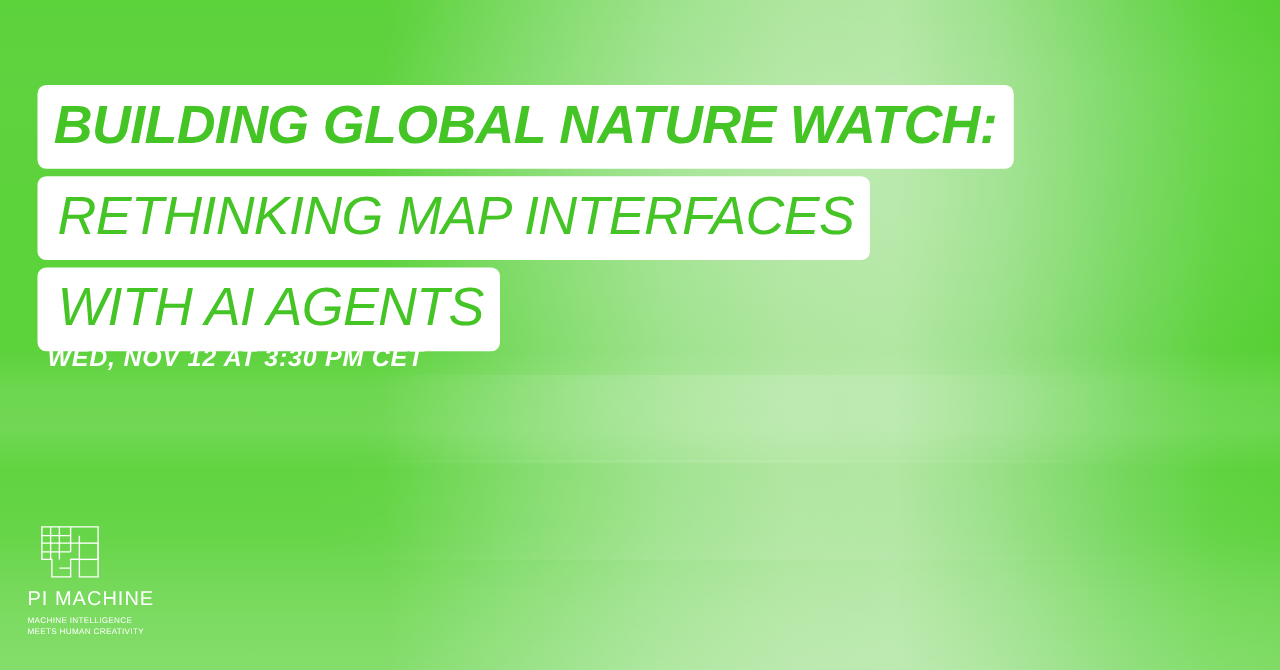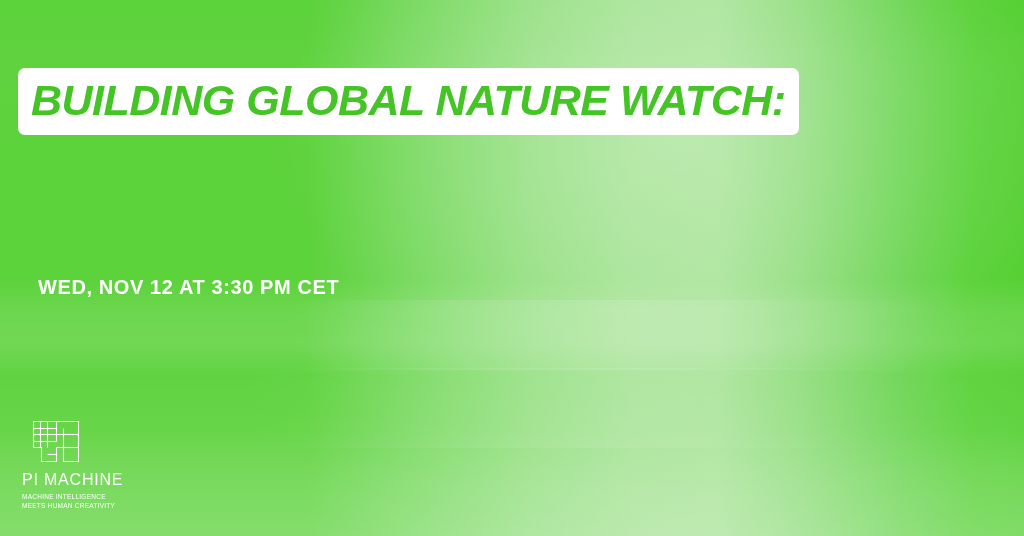--- a/index.html
+++ b/index.html
@@ -81,21 +81,21 @@
 
   .bg-bottom-wash {
     top:430px; left:0; right:0; bottom:0;
     background:linear-gradient(to bottom,
       rgba(255,255,255,0.00) 0%,
       rgba(255,255,255,0.07) 60%,
       rgba(255,255,255,0.10) 100%);
   }
 
   
-  .headline { position:absolute; top:68px; left:18px; }
+  .headline { position:absolute; top:68px; left:30px; }
 
   .title-row { display:block; margin-bottom:6px; }
 
   .title-box {
     display:inline-block;
     background:#ffffff;
     border-radius:7px;
     color:#44c425;
     font-style:italic;
     line-height:1;
@@ -115,20 +115,21 @@
     padding:11px 13px 13px 16px;
   }
 
   
   .event-date {
     position:absolute;
     top:276px; left:38px;
     color:#ffffff;
     font-size:20px;
     font-weight:bold;
+    font-style:italic;
     letter-spacing:0.6px;
     white-space:nowrap;
   }
 
   
   .logo-block { position:absolute; left:22px; top:420px; }
 
   .logo-mark { display:block; margin-left:10px; }
 
   .logo-name {
@@ -158,20 +159,26 @@
   <div class="bg-layer bg-base"></div>
   <div class="bg-layer bg-vert"></div>
   <div class="bg-layer bg-glow"></div>
   <div class="bg-layer bg-band-a"></div>
   <div class="bg-layer bg-band-b"></div>
   <div class="bg-layer bg-bottom-wash"></div>
 
   <div class="headline">
     <div class="title-row">
       <span class="title-box line1">BUILDING GLOBAL NATURE WATCH:</span>
+    </div>
+    <div class="title-row">
+      <span class="title-box line2">RETHINKING MAP INTERFACES</span>
+    </div>
+    <div class="title-row">
+      <span class="title-box line3">WITH AI AGENTS</span>
     </div>
   </div>
 
   <div class="event-date">WED, NOV 12 AT 3:30 PM CET</div>
 
   <div class="logo-block">
 
     <svg class="logo-mark" width="48" height="43" viewBox="0 0 48 43">
       <g fill="none" stroke="#ffffff" stroke-width="1.1">
 

